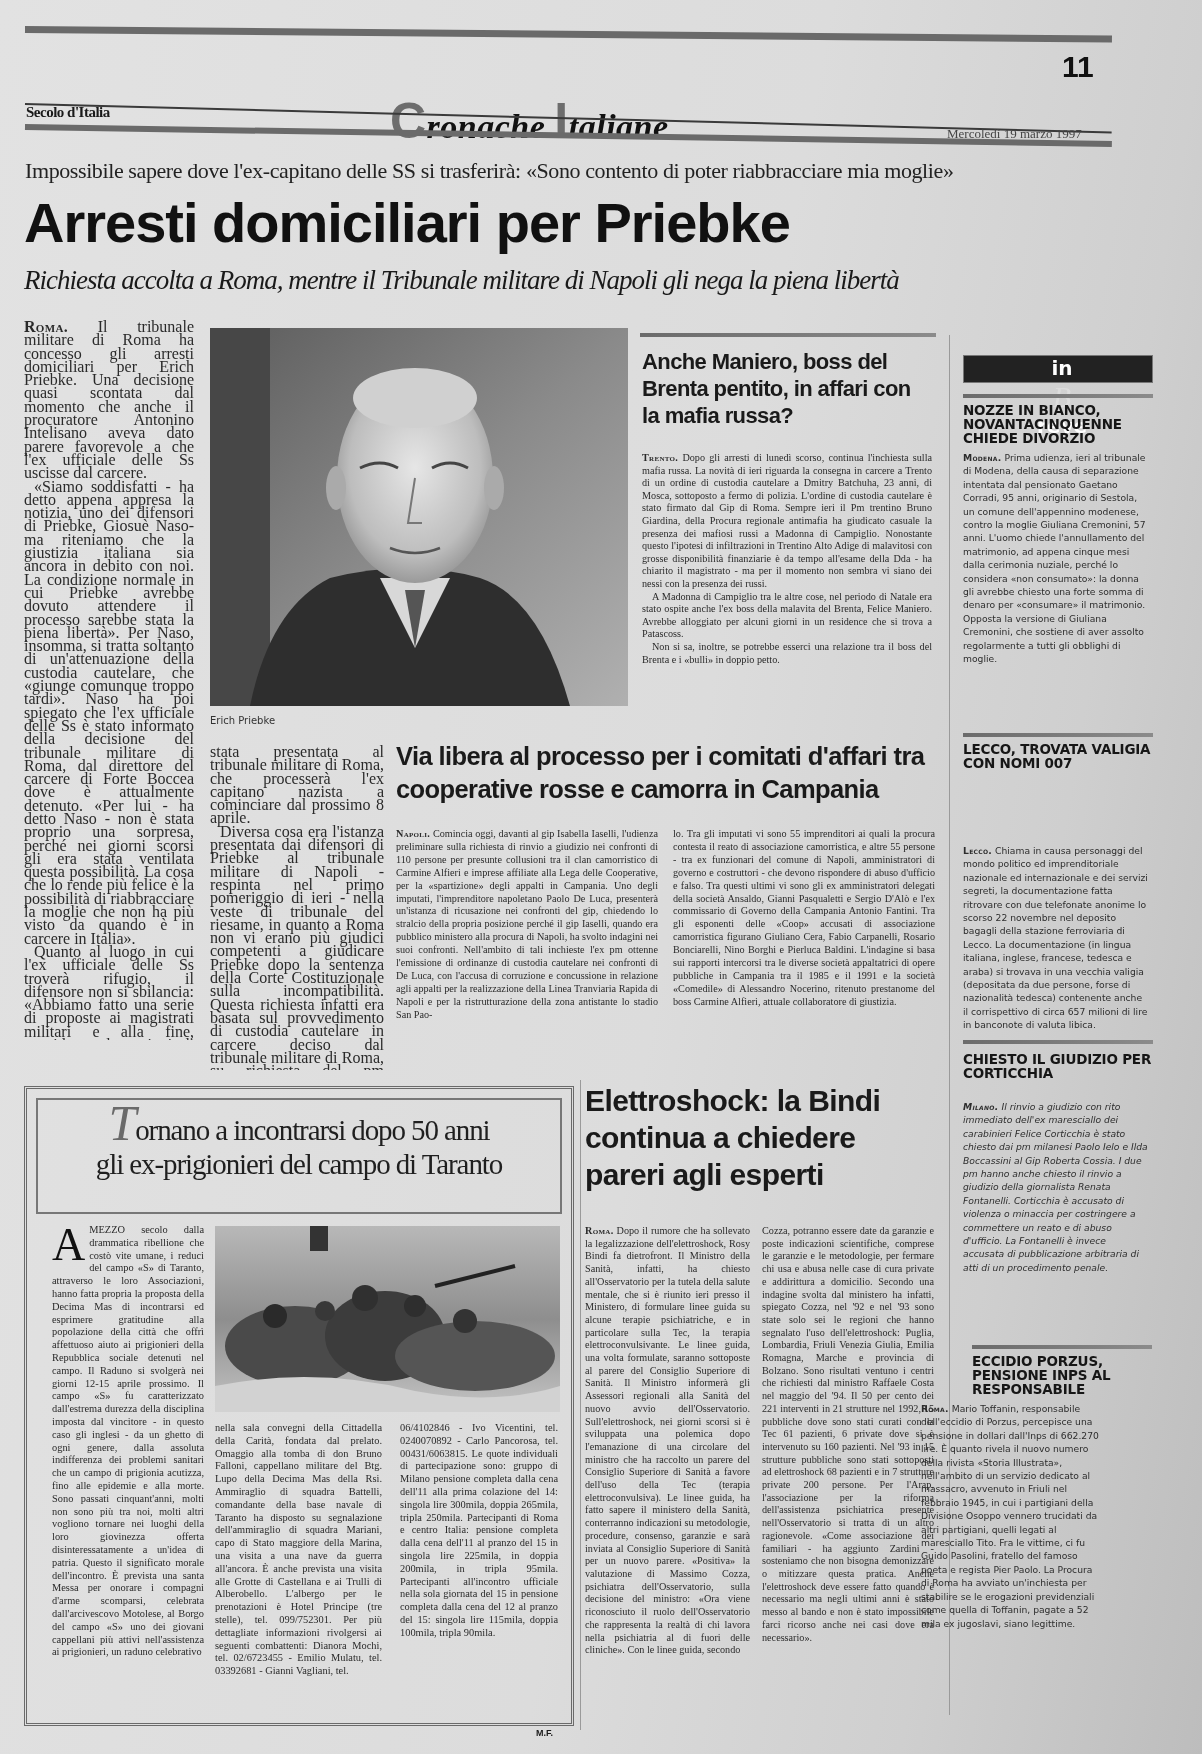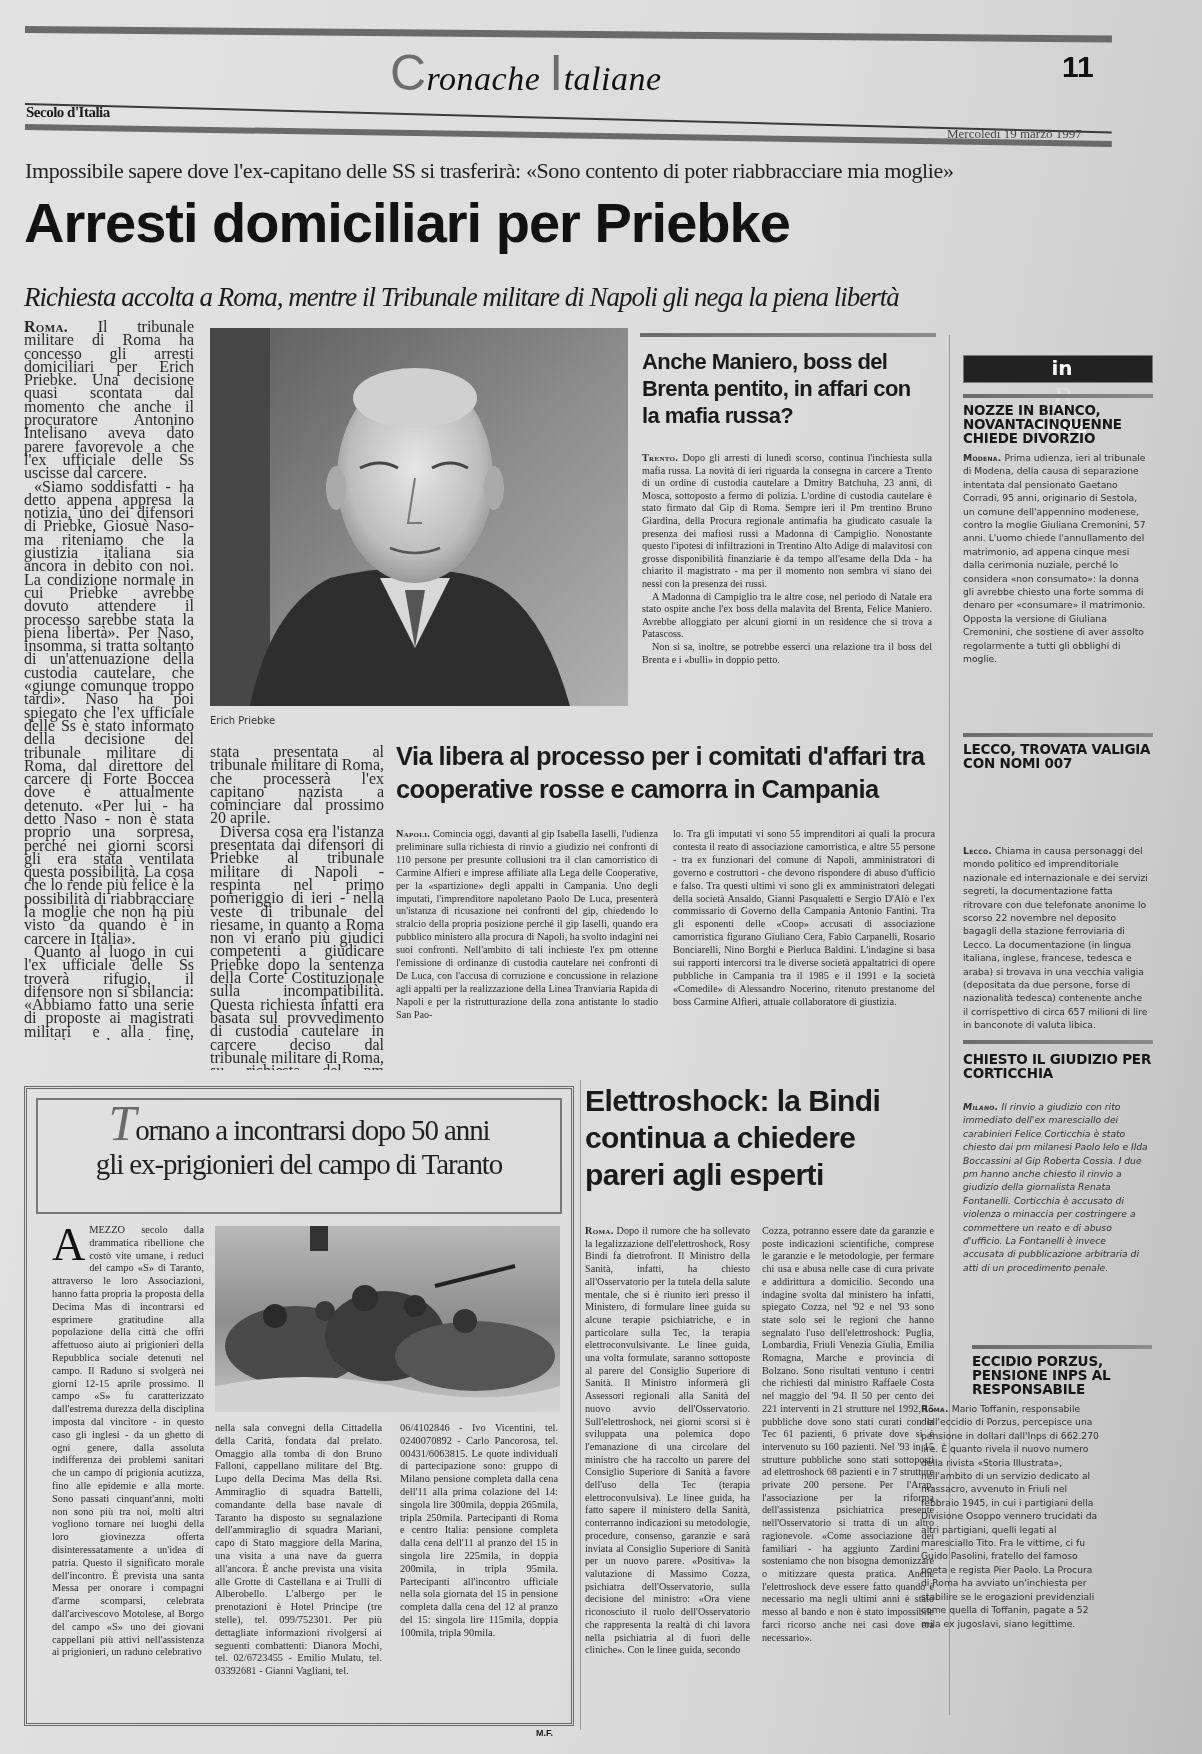--- a/index.html
+++ b/index.html
@@ -13,22 +13,22 @@
   .page {
     position: absolute; left: 0; top: 0; width: 1202px; height: 1754px;
     background: linear-gradient(100deg, #e2e2e2 0%, #dcdcdc 55%, #cfcfcf 80%, #bdbdbd 100%);
   }
   .abs { position: absolute; }
 
   
   .rule-thick { height: 7px; background: #6a6a6a; }
   .rule-thin { height: 2px; background: #3a3a3a; }
   .section-title {
-    font-family: "Liberation Serif", serif; font-style: italic; font-weight: normal;
-    font-size: 34px; letter-spacing: 0.5px; color: #111;
+    font-family: "Liberation Serif", serif; font-style: italic; font-weight: bold;
+    font-size: 34px; letter-spacing: 0.5px; color: #111; margin-top: 48px;
   }
   .section-title .big { font-size: 50px; color: #6d6d6d; font-style: normal; font-family: "Liberation Sans", sans-serif; }
   .page-number { font-family: "Liberation Sans", sans-serif; font-weight: bold; font-size: 30px; color: #111; }
   .paper-name { font-family: "Liberation Serif", serif; font-weight: bold; font-size: 15px; letter-spacing: -0.5px; }
   .date { font-family: "Liberation Serif", serif; font-size: 13px; color: #444; }
 
   
   .kicker { font-family: "Liberation Serif", serif; font-size: 22px; color: #222; letter-spacing: -0.4px; white-space: nowrap; }
   .headline { font-family: "Liberation Sans", sans-serif; font-weight: bold; font-size: 56px; letter-spacing: -1px; color: #111; white-space: nowrap; }
   .subhead { font-family: "Liberation Serif", serif; font-style: italic; font-size: 27px; color: #1a1a1a; letter-spacing: -1px; white-space: nowrap; }
@@ -74,21 +74,21 @@
     <span class="big">C</span><span>ronache </span><span class="big">I</span><span>taliane</span>
   </div>
   <div class="abs page-number" style="left:1062px; top:50px;">11</div>
   <div class="abs paper-name" style="left:26px; top:104px;">Secolo d'Italia</div>
   <div class="abs rule-thin" style="left:25px; top:103px; width:1087px; transform:rotate(1.5deg); transform-origin:left;"></div>
   <div class="abs rule-thick" style="left:25px; top:124px; width:1087px; transform:rotate(0.9deg); transform-origin:left; height:6px;"></div>
   <div class="abs date" style="left:947px; top:126px;">Mercoledì 19 marzo 1997</div>
 
   <div class="abs headline" style="left:24px; top:190px;">Arresti domiciliari per Priebke</div>
   <div class="abs kicker" style="left:25px; top:158px;">Impossibile sapere dove l'ex-capitano delle SS si trasferirà: «Sono contento di poter riabbracciare mia moglie»</div>
-  <div class="abs subhead" style="left:24px; top:265px;margin-top:17px;">Richiesta accolta a Roma, mentre il Tribunale militare di Napoli gli nega la piena libertà</div>
+  <div class="abs subhead" style="left:24px; top:265px;">Richiesta accolta a Roma, mentre il Tribunale militare di Napoli gli nega la piena libertà</div>
 
   <div class="abs body" style="left:24px; top:320px; width:170px; height:720px;">
     <p class="first"><span class="dateline">Roma.</span> <span>Il tribunale militare di Roma ha concesso gli arresti domiciliari per Erich Priebke. Una decisione quasi scontata dal momento che anche il procuratore Antonino Intelisano aveva dato parere favorevole a che l'ex ufficiale delle Ss uscisse dal carcere.</span></p>
     <p>«Siamo soddisfatti - ha detto appena appresa la notizia, uno dei difensori di Priebke, Giosuè Naso- ma riteniamo che la giustizia italiana sia ancora in debito con noi. La condizione normale in cui Priebke avrebbe dovuto attendere il processo sarebbe stata la piena libertà». Per Naso, insomma, si tratta soltanto di un'attenuazione della custodia cautelare, che «giunge comunque troppo tardi». Naso ha poi spiegato che l'ex ufficiale delle Ss è stato informato della decisione del tribunale militare di Roma, dal direttore del carcere di Forte Boccea dove è attualmente detenuto. «Per lui - ha detto Naso - non è stata proprio una sorpresa, perché nei giorni scorsi gli era stata ventilata questa possibilità. La cosa che lo rende più felice è la possibilità di riabbracciare la moglie che non ha più visto da quando è in carcere in Italia».</p>
     <p>Quanto al luogo in cui l'ex ufficiale delle Ss troverà rifugio, il difensore non si sbilancia: «Abbiamo fatto una serie di proposte ai magistrati militari e alla fine, considerate le ragioni di sicurezza e di vigilanza, abbiamo individuato il luogo adatto». Naso non vuole svelare se si tratti di un convento come è stato detto in questi giorni. «Potrebbe anche essere un residence o una casa privata - conclude - e non è detto che sia fuori Roma. Potrebbe anche trovarsi al centro della Capitale».</p>
     <p>La concessione degli arresti domiciliari era stata chiesta dagli avvocati di Priebke, Carlo Taormina e Giosuè Naso, per motivi di salute. Nella istanza presentata dagli avvocati infatti si fa riferimento alla età, 84 anni, e ad una sindrome psicodepressiva legata alla detenzione. L'istanza quindi chiedeva un «alleggerimento» del provvedimento cautelare, e per questo è</p>
   </div>
 
   <div class="abs photo" style="left:210px; top:328px; width:418px; height:378px;">
     <svg width="418" height="378" viewBox="0 0 418 378">
@@ -115,21 +115,21 @@
       <path d="M222 140 Q240 130 258 140" stroke="#444" stroke-width="3" fill="none"></path>
       <path d="M205 150 L198 195 L212 195" stroke="#777" stroke-width="2" fill="none"></path>
       <path d="M180 220 Q205 230 230 220" stroke="#555" stroke-width="2.5" fill="none"></path>
       <ellipse cx="126" cy="160" rx="10" ry="22" fill="#aaa"></ellipse>
       <ellipse cx="284" cy="160" rx="10" ry="22" fill="#aaa"></ellipse>
     </svg>
   </div>
   <div class="abs caption" style="left:210px; top:715px;">Erich Priebke</div>
 
   <div class="abs body" style="left:210px; top:745px; width:174px; height:325px;">
-    <p class="first">stata presentata al tribunale militare di Roma, che processerà l'ex capitano nazista a cominciare dal prossimo 20 aprile.</p>
+    <p class="first">stata presentata al tribunale militare di Roma, che processerà l'ex capitano nazista a cominciare dal prossimo 8 aprile.</p>
     <p>Diversa cosa era l'istanza presentata dai difensori di Priebke al tribunale militare di Napoli - respinta nel primo pomeriggio di ieri - nella veste di tribunale del riesame, in quanto a Roma non vi erano più giudici competenti a giudicare Priebke dopo la sentenza della Corte Costituzionale sulla incompatibilità. Questa richiesta infatti era basata sul provvedimento di custodia cautelare in carcere deciso dal tribunale militare di Roma, su richiesta del pm Intelisano, lo scorso febbraio dopo che la Cassazione aveva deciso per la giurisdizione militare. Non un "alleggerimento" quindi, ma una contestazione dei motivi per il quale Priebke era in carcere.</p>
   </div>
 
   <div class="abs gray-bar" style="left:640px; top:333px; width:296px;"></div>
   <div class="abs art-head" style="left:642px; top:348px; width:290px; font-size:22px; line-height:27px;">Anche Maniero, boss del Brenta pentito, in affari con la mafia russa?</div>
   <div class="abs body" style="left:642px; top:452px; width:290px; height:262px; font-size:10.2px; line-height:12.6px;">
     <p class="first"><span class="dateline">Trento.</span> <span>Dopo gli arresti di lunedì scorso, continua l'inchiesta sulla mafia russa. La novità di ieri riguarda la consegna in carcere a Trento di un ordine di custodia cautelare a Dmitry Batchuha, 23 anni, di Mosca, sottoposto a fermo di polizia. L'ordine di custodia cautelare è stato firmato dal Gip di Roma. Sempre ieri il Pm trentino Bruno Giardina, della Procura regionale antimafia ha giudicato casuale la presenza dei mafiosi russi a Madonna di Campiglio. Nonostante questo l'ipotesi di infiltrazioni in Trentino Alto Adige di malavitosi con grosse disponibilità finanziarie è da tempo all'esame della Dda - ha chiarito il magistrato - ma per il momento non sembra vi siano dei nessi con la presenza dei russi.</span></p>
     <p>A Madonna di Campiglio tra le altre cose, nel periodo di Natale era stato ospite anche l'ex boss della malavita del Brenta, Felice Maniero. Avrebbe alloggiato per alcuni giorni in un residence che si trova a Patascoss.</p>
     <p>Non si sa, inoltre, se potrebbe esserci una relazione tra il boss del Brenta e i «bulli» in doppio petto.</p>
   </div>

